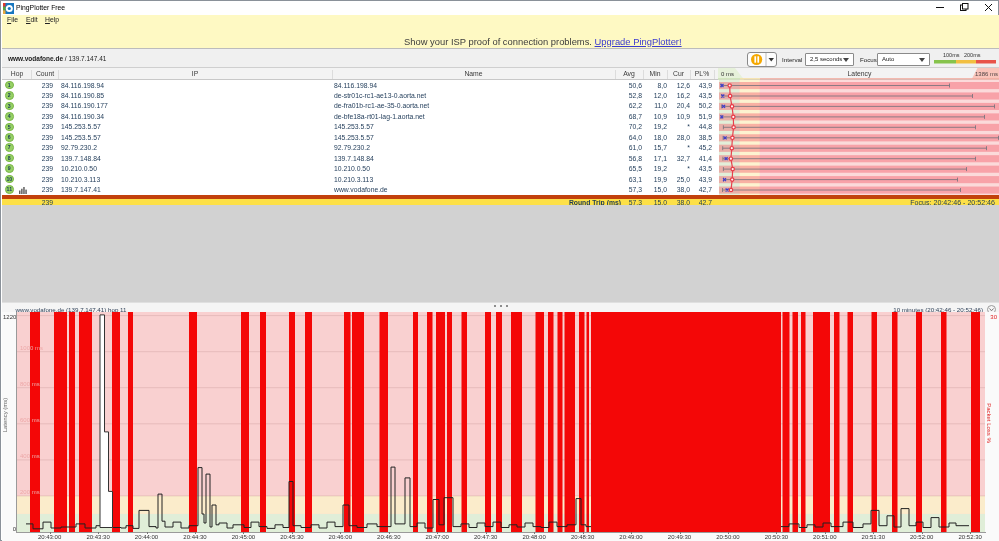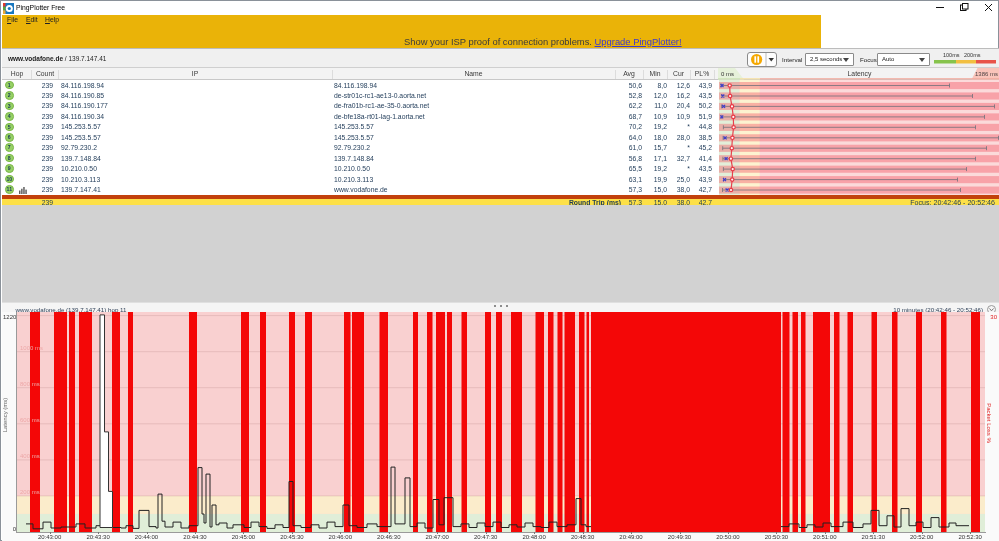--- a/index.html
+++ b/index.html
@@ -2,21 +2,21 @@
 <html><head><meta charset="utf-8"><style>
 * {margin:0;padding:0;box-sizing:border-box}
 html,body {width:999px;height:541px;overflow:hidden}
 body {font-family:"Liberation Sans",sans-serif;position:relative;background:#fff}
 #win {position:absolute;left:0;top:0;width:999px;height:541px;border:1px solid #8a9199}
 .abs {position:absolute}
 
 #title {position:absolute;left:0;top:0;width:100%;height:14px;background:#fff}
 #title .txt {position:absolute;left:15px;top:3px;font-size:6.8px;color:#000}
 
-#menubar {position:absolute;left:1px;top:14px;width:819px;height:33px;background:#eab308}
+#menubar {position:absolute;left:1px;top:14px;width:997px;height:33px;background:#fef9c3}
 .mi {position:absolute;top:1px;font-size:6.8px;color:#222}
 #banner {position:absolute;left:402px;top:20.5px;font-size:9.4px;color:#3c3c3c;white-space:nowrap}
 #banner a {color:#3a3ad0;text-decoration:underline}
 
 #tbar {position:absolute;left:1px;top:47px;width:997px;height:20px;background:#f0f0f0;border-top:1px solid #bcbcbc;border-bottom:1px solid #cfcfcf}
 #tbar .host {position:absolute;left:6px;top:6px;font-size:6.5px;color:#222}
 .cbox {position:absolute;top:3.5px;height:13px;background:#fff;border:1px solid #8a8a8a;border-radius:1px;font-size:6px;color:#222;line-height:11.5px;padding-left:4px}
 .cbox .arr {position:absolute;right:4px;top:4px;width:0;height:0;border-left:3px solid transparent;border-right:3px solid transparent;border-top:4px solid #444}
 .lbl {position:absolute;top:7px;font-size:6.2px;color:#222}
 

